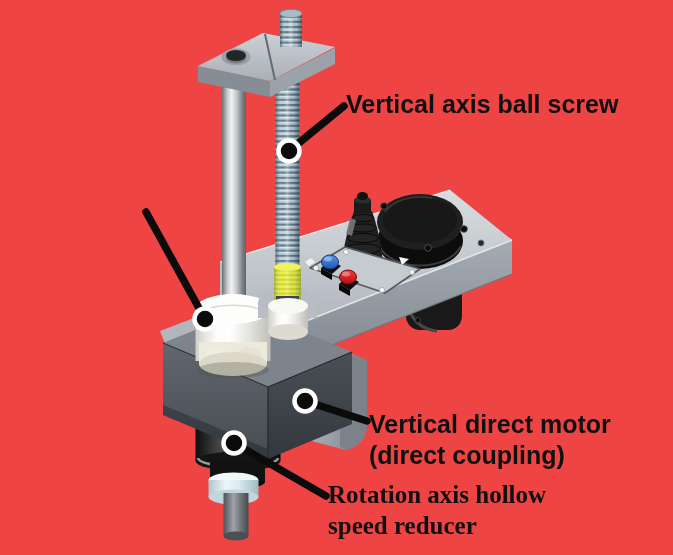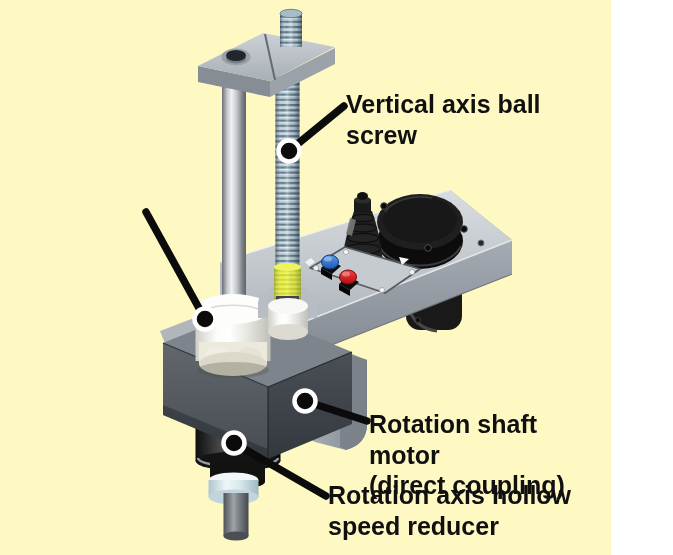--- a/index.html
+++ b/index.html
@@ -1,24 +1,24 @@
 <!DOCTYPE html>
 <html><head>
 <meta charset="utf-8">
 <style>
   html,body{margin:0;padding:0;background:#fff;}
-  .stage{position:relative;width:611px;height:555px;background:#fef9c3;overflow:hidden;
+  .stage{position:relative;width:673px;height:555px;background:#ef4444;overflow:hidden;
          font-family:"Liberation Sans", sans-serif;}
   .stage svg{position:absolute;left:0;top:0;display:block;}
   .callout-label{position:absolute;font-weight:bold;font-size:25px;line-height:1.22;
                  color:#101010;white-space:pre-line;letter-spacing:0px;}
   .lbl-ball-screw{left:346px;top:89px;}
   .lbl-hollow-motor{left:13px;top:143px;}
   .lbl-shaft-motor{left:369px;top:409px;}
-  .lbl-speed-reducer{left:328px;top:480px;}
+  .lbl-speed-reducer{left:328px;top:480px;font-family:Liberation Serif, serif;}
 </style>
 </head>
 <body>
 
 <div class="stage">
 <svg width="673" height="555" viewBox="0 0 673 555">
   <defs>
     <pattern id="thr" width="26" height="5.2" patternUnits="userSpaceOnUse">
       <rect width="26" height="5.2" fill="#b9cdd8"></rect>
       <rect width="26" height="2.4" fill="#5d7787"></rect>
@@ -256,17 +256,17 @@
   </g>
   <g fill="#0b0b0b" stroke="#ffffff" stroke-width="4.5">
     <circle cx="289" cy="151" r="10.5"></circle>
     <circle cx="205" cy="319" r="10.5"></circle>
     <circle cx="305" cy="401" r="10.5"></circle>
     <circle cx="234" cy="443" r="10.5"></circle>
   </g>
 </svg>
 
   <div class="callout-label lbl-ball-screw">Vertical axis ball screw</div>
-  <div class="callout-label lbl-shaft-motor">Rotation shaft motor
+  <div class="callout-label lbl-shaft-motor">Vertical direct motor
 (direct coupling)</div>
   <div class="callout-label lbl-speed-reducer">Rotation axis hollow
 speed reducer</div>
 </div>
 
 </body></html>

